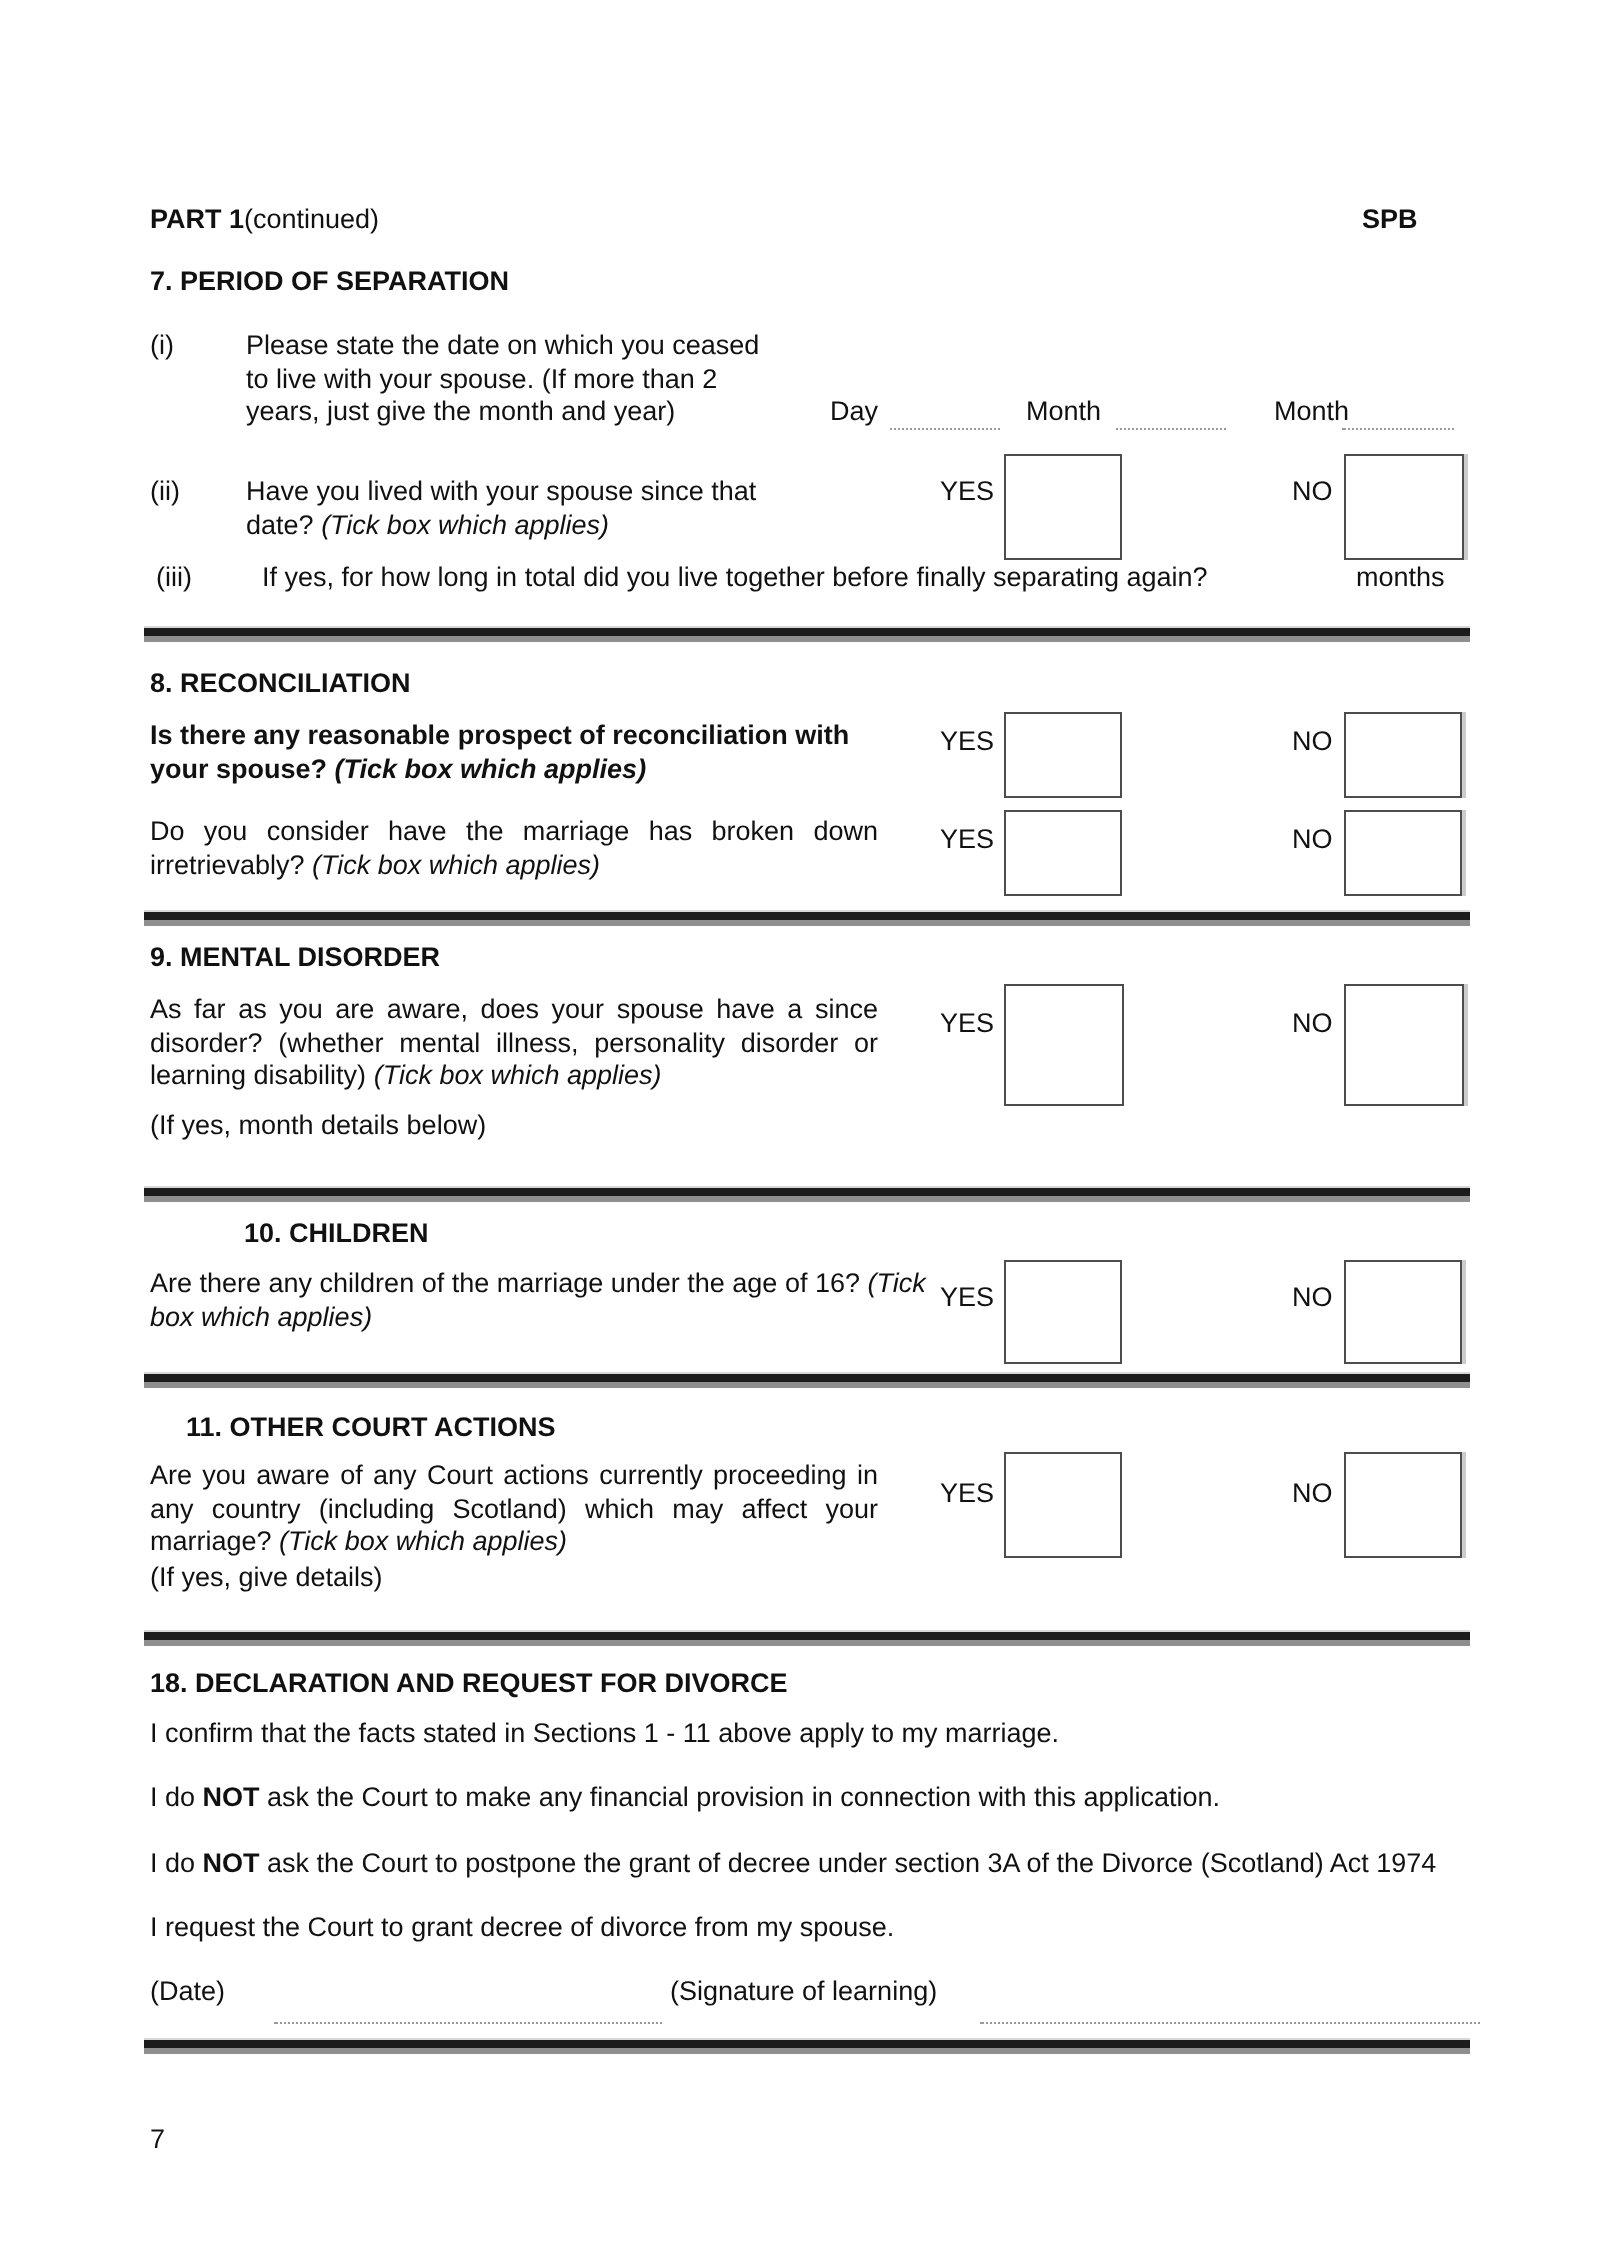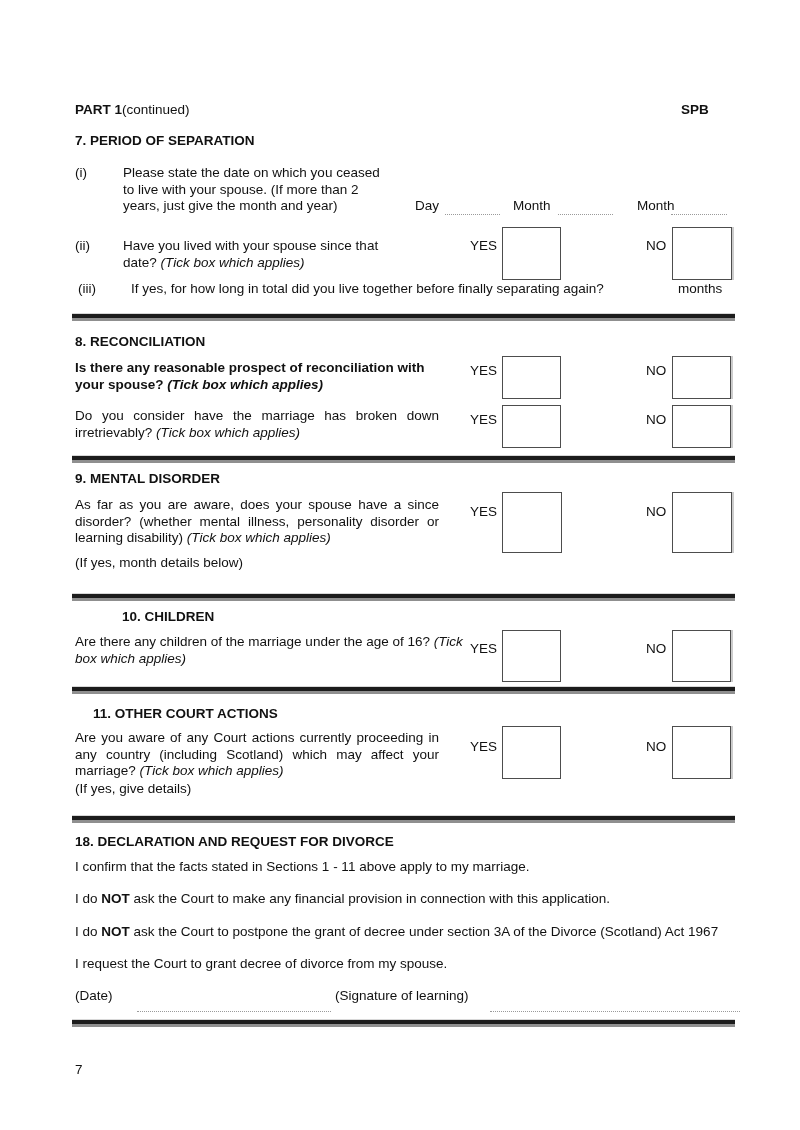--- a/index.html
+++ b/index.html
@@ -113,21 +113,21 @@
   <div class="ynlabel" style="left:646px;top:739px;">NO</div>
   <div class="tickbox shadow-r" style="left:672px;top:726px;width:57px;height:51px;"></div>
   <div class="abs" style="left:75px;top:781px;">(If yes, give details)</div>
 
   <div class="divider" style="top:815px;"></div>
 
   <div class="abs sec-title" style="left:75px;top:834px;">18. DECLARATION AND REQUEST FOR DIVORCE</div>
 
   <div class="abs" style="left:75px;top:859px;width:660px;">I confirm that the facts stated in Sections 1 - 11 above apply to my marriage.</div>
   <div class="abs" style="left:75px;top:891px;width:660px;"><span>I do </span><span class="b">NOT</span><span> ask the Court to make any financial provision in connection with this application.</span></div>
-  <div class="abs" style="left:75px;top:924px;width:680px;"><span>I do </span><span class="b">NOT</span><span> ask the Court to postpone the grant of decree under section 3A of the Divorce (Scotland) Act 1967</span></div>
+  <div class="abs" style="left:75px;top:924px;width:680px;"><span>I do </span><span class="b">NOT</span><span> ask the Court to postpone the grant of decree under section 3A of the Divorce (Scotland) Act 1974</span></div>
   <div class="abs" style="left:75px;top:956px;width:660px;">I request the Court to grant decree of divorce from my spouse.</div>
 
   <div class="abs" style="left:75px;top:988px;">(Date)</div>
   <div class="abs" style="left:335px;top:988px;">(Signature of learning)</div>
   <div class="dotline" style="left:137px;top:1011px;width:194px;"></div>
   <div class="dotline" style="left:490px;top:1011px;width:250px;"></div>
 
   <div class="divider" style="top:1019px;"></div>
 
   <div class="abs" style="left:75px;top:1062px;">7</div>

